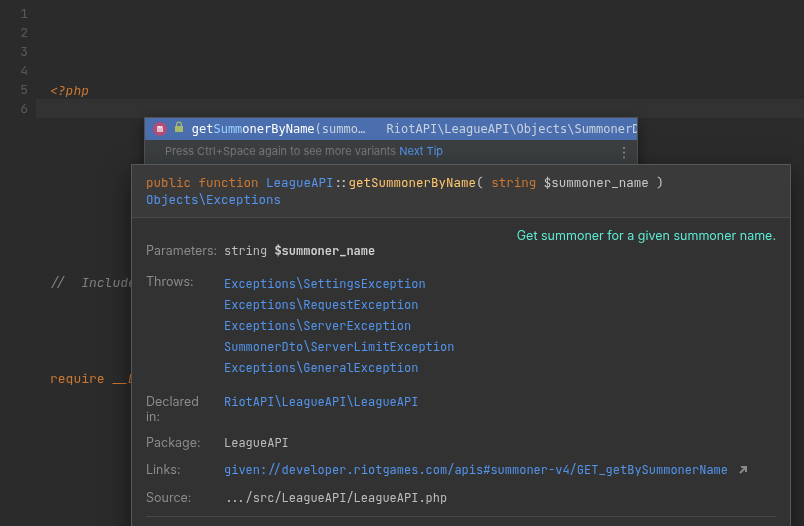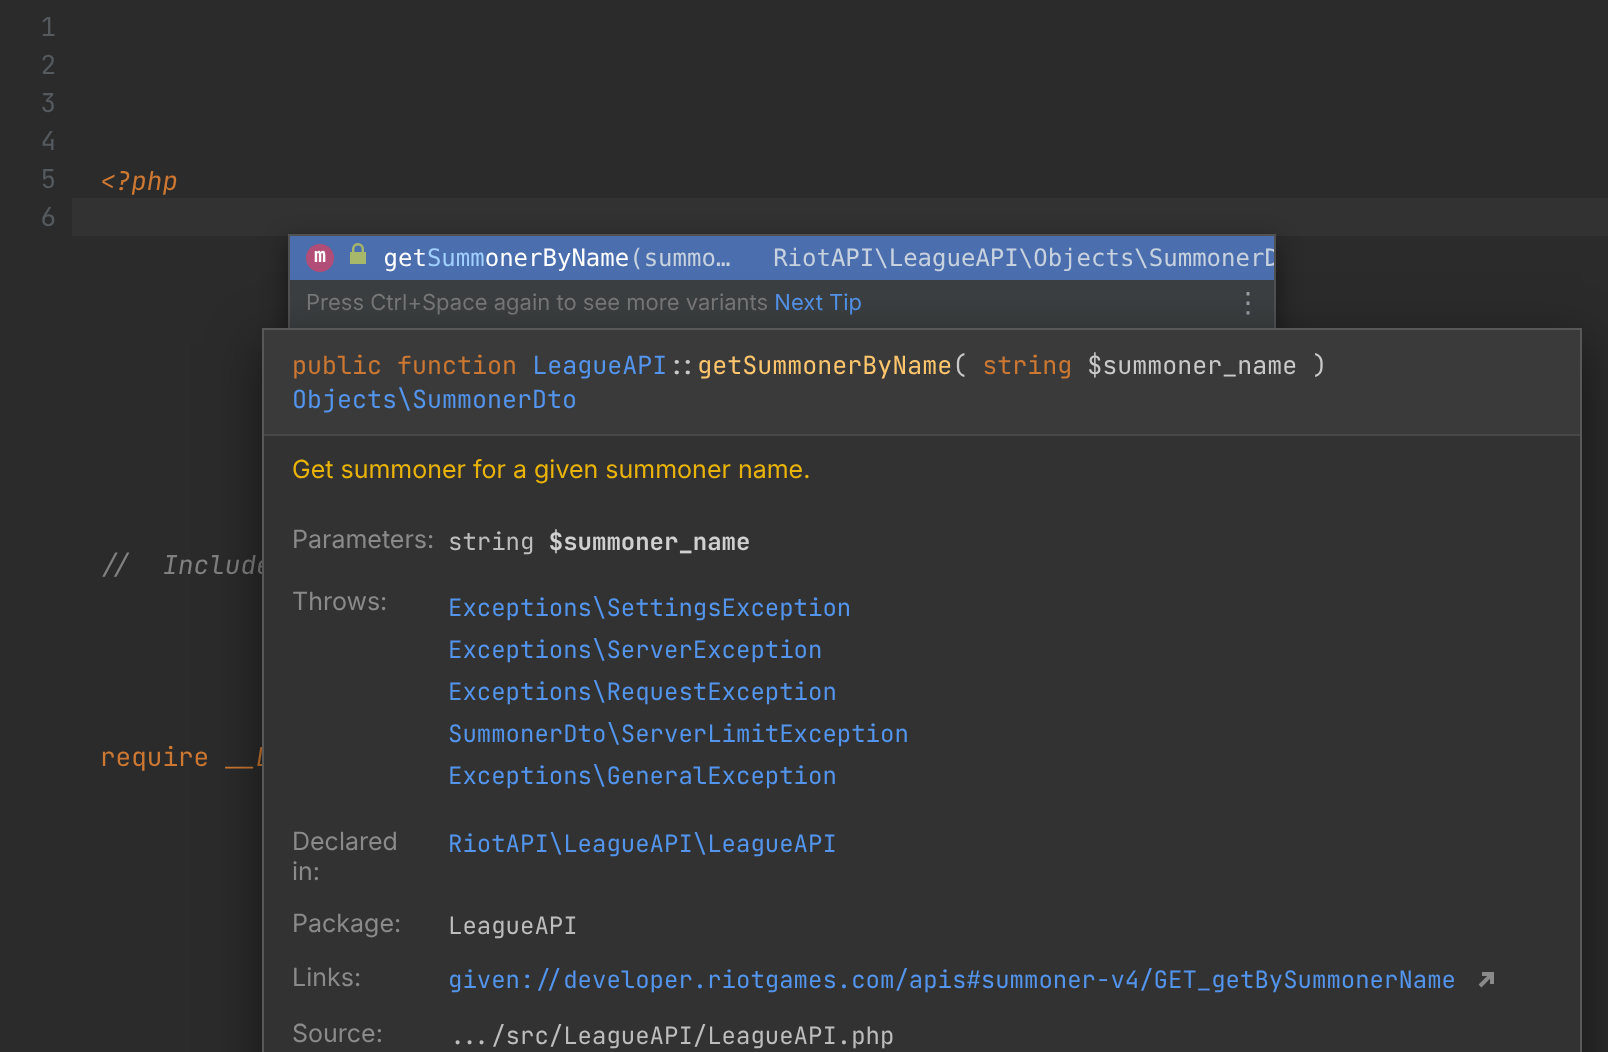--- a/index.html
+++ b/index.html
@@ -113,21 +113,21 @@
     margin-right: 4px;
     margin-top: -2px;
   }
   .ac-name { color: #ffffff; font-family: monospace; }
   .ac-name .hl { color: #9fd0ff; }
   .ac-params { color: #c7d2de; font-family: monospace; margin-top: 28px;}
   .ac-type { color: #c7d2de; font-family: monospace; padding-left: 18px;}
   .ac-hint {
     height: 28px;
     line-height: 22px;
-    padding-left: 8px;
+    padding-left: 20px;
     color: #787878;
     font-size: 11px;
     position: relative;
   }
   .ac-hint a { color: #5394ec; text-decoration: none; cursor: pointer; }
   .ac-dots {
     position: absolute;
     right: 6px;
     top: 2px;
     color: #9aa0a6;
@@ -156,21 +156,21 @@
     font-family: "JetBrains Mono", "Consolas", monospace;
   }
   .d-kw   { color: #cc7832; }
   .d-cls  { color: #5394ec; }
   .d-name { color: #ffc66d; }
   .d-type { color: #5394ec; }
   .d-parm { color: #c9c9c9; }
   .doc-body {
     padding: 10px 14px 14px 14px;
   }
-  .doc-desc { color: #eab308; margin-bottom: 20px; }
+  .doc-desc { color: #5eead4; margin-bottom: 0; text-align: right; }
   .doc-table { display: grid; grid-template-columns: 70px auto; row-gap: 5px; column-gap: 8px; }
   .doc-lbl { color: #8a8a8a; }
   .doc-val { color: #bdbdbd; font-family: "JetBrains Mono", monospace; font-size: 12px;}
   .doc-val .mono-bold { color:#d0d0d0; font-weight: bold;}
   .doc-link { color: #5394ec; cursor: pointer; }
   .throws-list div { height: 21px; line-height: 21px; }
   .doc-hr {
     border: none;
     border-top: 1px solid #474747;
     margin: 10px 0 8px 0;
@@ -218,35 +218,35 @@
       <span class="ac-type">RiotAPI\LeagueAPI\Objects\SummonerDto</span>
     </div>
     <div class="ac-hint">
       <span>Press Ctrl+Space again to see more variants </span><a>Next Tip</a>
       <span class="ac-dots">⋮</span>
     </div>
   </div>
 
   <div class="doc">
     <div class="doc-head">
-      <span class="d-kw">public</span> <span class="d-kw">function</span> <span class="d-cls">LeagueAPI</span><span class="d-parm">::</span><span class="d-name">getSummonerByName</span><span class="d-parm">( </span><span class="d-kw">string</span><span class="d-parm"> $summoner_name </span><span class="d-parm">) </span><span class="d-type">Objects\SummonerDto</span>
+      <span class="d-kw">public</span> <span class="d-kw">function</span> <span class="d-cls">LeagueAPI</span><span class="d-parm">::</span><span class="d-name">getSummonerByName</span><span class="d-parm">( </span><span class="d-kw">string</span><span class="d-parm"> $summoner_name </span><span class="d-parm">) </span><span class="d-type">Objects\Exceptions</span>
     </div>
 
     <div class="doc-body">
       <div class="doc-desc">Get summoner for a given summoner name.</div>
 
       <div class="doc-table">
         <div class="doc-lbl">Parameters:</div>
         <div class="doc-val"><span>string </span><span class="mono-bold">$summoner_name</span></div>
 
         <div class="doc-lbl" style="padding-top:10px">Throws:</div>
         <div class="doc-val throws-list" style="padding-top:10px">
           <div><span class="doc-link">Exceptions\SettingsException</span></div>
+          <div><span class="doc-link">Exceptions\RequestException</span></div>
           <div><span class="doc-link">Exceptions\ServerException</span></div>
-          <div><span class="doc-link">Exceptions\RequestException</span></div>
           <div><span class="doc-link">SummonerDto\ServerLimitException</span></div>
           <div><span class="doc-link">Exceptions\GeneralException</span></div>
         </div>
 
         <div class="doc-lbl" style="padding-top:10px">Declared in:</div>
         <div class="doc-val" style="padding-top:10px"><span class="doc-link">RiotAPI\LeagueAPI\LeagueAPI</span></div>
 
         <div class="doc-lbl" style="padding-top:6px">Package:</div>
         <div class="doc-val" style="padding-top:6px">LeagueAPI</div>
 

